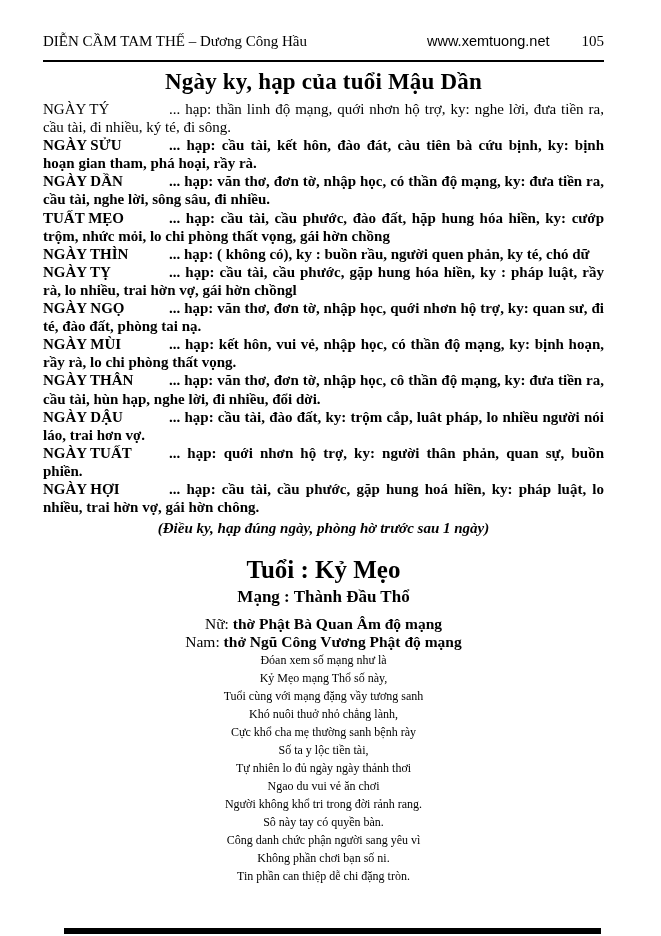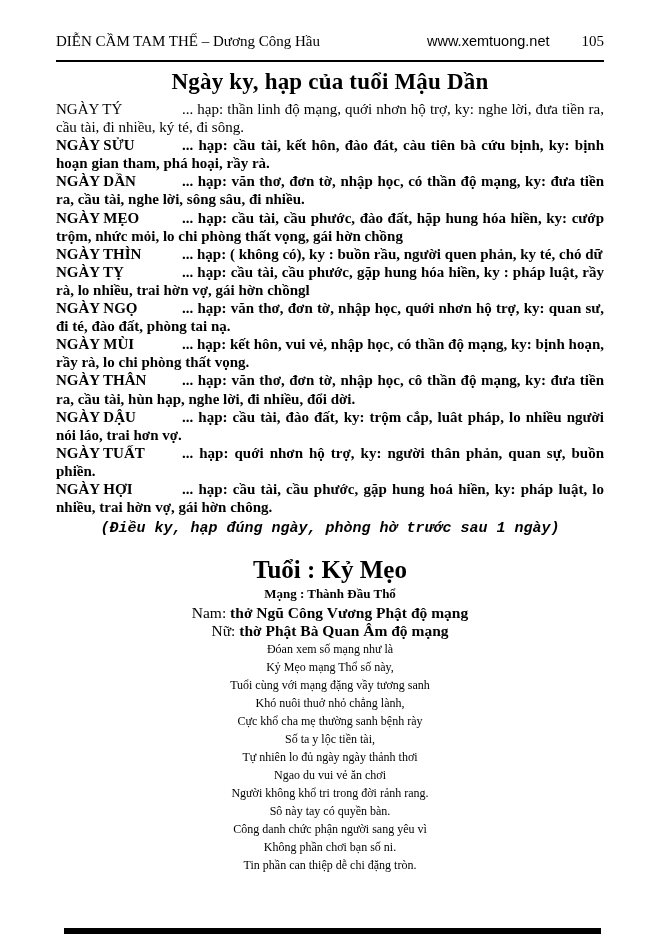--- a/index.html
+++ b/index.html
@@ -2,21 +2,21 @@
 <html><head>
 <meta charset="utf-8">
 <style>
   html, body { margin: 0; padding: 0; }
   body {
     width: 661px; height: 936px;
     background: #ffffff; color: #000000;
     font-family: "Liberation Serif", serif;
     position: relative; overflow: hidden;
   }
-  .page { padding: 33px 57px 0 56px; }
+  .page { padding: 33px 57px 0 43px; }
 
   .header { display: flex; align-items: baseline; font-size: 15px; }
   .header .book { flex: 1; white-space: nowrap; }
   .header .site { font-family: "Liberation Sans", sans-serif; font-size: 14.5px; }
   .header .pnum { margin-left: 32px; font-size: 15px; }
   .rule { border-bottom: 2px solid #000; margin-top: 10px; }
 
   .title {
     text-align: center; font-size: 23px; font-weight: bold;
     margin: 7px 0 5px 0; letter-spacing: 0.2px;
@@ -24,25 +24,25 @@
 
   .entries p {
     margin: 0; font-size: 15px; line-height: 18.1px;
     text-align: justify; font-weight: bold;
   }
   .entries p.regular { font-weight: normal; }
   .entries .day { display: inline-block; min-width: 126px; font-weight: inherit; }
 
   .note {
     text-align: center; font-size: 15px; font-weight: bold; font-style: italic;
-    margin: 3px 0 0 0; line-height: 19px; font-family: Liberation Mono, monospace;
+    margin: 3px 0 0 0; line-height: 19px;
   }
 
   .h2 { text-align: center; font-size: 25px; font-weight: bold; margin: 17px 0 1px 0; line-height: 1.2; }
-  .h3 { text-align: center; font-size: 13px; font-weight: bold; margin: 0 0 2px 0; line-height: 1.25; }
+  .h3 { text-align: center; font-size: 17px; font-weight: bold; margin: 0 0 8px 0; line-height: 1.25; }
 
   .belief { text-align: center; font-size: 15.5px; line-height: 18px; }
   .belief .prefix { font-weight: normal; }
   .belief .rest { font-weight: bold; }
 
   .poem div { text-align: center; font-size: 12px; font-weight: normal; line-height: 18px; }
 
   .footer-rule {
     position: absolute; left: 64px; top: 928px;
     width: 537px; height: 6px; background: #000;
@@ -59,43 +59,43 @@
     <span class="pnum">105</span>
   </div>
   <div class="rule"></div>
 
   <div class="title">Ngày ky, hạp của tuổi Mậu Dần</div>
 
   <div class="entries">
     <p class="regular"><span class="day">NGÀY TÝ</span><span>...  hạp: thần linh độ mạng, quới nhơn hộ trợ, ky: nghe lời, đưa tiền ra, cầu tài, đi nhiều, ký té, đi sông.</span></p>
     <p><span class="day">NGÀY SỬU</span><span>...  hạp: cầu tài, kết hôn, đào đát, càu tiên bà cứu bịnh, ky: bịnh hoạn gian tham, phá hoại, rầy rà.</span></p>
     <p><span class="day">NGÀY DẦN</span><span>...  hạp: văn thơ, đơn tờ, nhập học, có thần độ mạng, ky: đưa tiền ra, cầu tài, nghe lời, sông sâu, đi nhiều.</span></p>
-    <p><span class="day">NGÀY  MẸO</span><span>...  hạp: cầu tài, cầu phước, đào đất, hặp hung hóa hiền, ky: cướp trộm, nhức mỏi, lo chi phòng thất vọng, gái hờn chồng</span></p>
+    <p><span class="day">TUẤT  MẸO</span><span>...  hạp: cầu tài, cầu phước, đào đất, hặp hung hóa hiền, ky: cướp trộm, nhức mỏi, lo chi phòng thất vọng, gái hờn chồng</span></p>
     <p><span class="day">NGÀY  THÌN</span><span>...  hạp: ( không có), ky : buồn rầu, người quen phản, ky té, chó dữ</span></p>
     <p><span class="day">NGÀY  TỴ</span><span>...  hạp: cầu tài, cầu phước, gặp hung hóa hiền, ky : pháp luật, rầy rà, lo nhiều, trai hờn vợ, gái hờn chồngl</span></p>
     <p><span class="day">NGÀY  NGỌ</span><span>...  hạp: văn thơ, đơn tờ, nhập học, quới nhơn hộ trợ, ky: quan sư, đi té, đào đất, phòng tai nạ.</span></p>
     <p><span class="day">NGÀY  MÙI</span><span>...  hạp: kết hôn, vui vẻ, nhập học, có thần độ mạng, ky: bịnh hoạn, rầy rà, lo chi phòng thất vọng.</span></p>
     <p><span class="day">NGÀY  THÂN</span><span>...  hạp: văn thơ, đơn tờ, nhập học, cô thần độ mạng, ky: đưa tiền ra, cầu tài, hùn hạp, nghe lời, đi nhiều, đổi dời.</span></p>
     <p><span class="day">NGÀY  DẬU</span><span>...  hạp: cầu tài, đào đất, ky: trộm cắp, luât pháp, lo nhiều người nói láo, trai hơn vợ.</span></p>
     <p><span class="day">NGÀY  TUẤT</span><span>...  hạp: quới nhơn hộ trợ, ky: người thân phản, quan sự, buồn phiền.</span></p>
     <p><span class="day">NGÀY  HỢI</span><span>...  hạp: cầu tài, cầu phước, gặp hung hoá hiền, ky: pháp luật, lo nhiều, trai hờn vợ, gái hờn chông.</span></p>
   </div>
 
   <div class="note">(Điều ky, hạp đúng ngày, phòng hờ trước sau 1 ngày)</div>
 
   <div class="h2">Tuổi : Kỷ Mẹo</div>
   <div class="h3">Mạng : Thành Đầu Thổ</div>
 
   <div class="belief">
+    <span class="prefix">Nữ:</span>
+    <span class="rest">thờ Phật Bà Quan Âm độ mạng</span>
+  </div>
+  <div class="belief">
     <span class="prefix">Nam:</span>
     <span class="rest">thở Ngũ Công Vương Phật độ mạng</span>
-  </div>
-  <div class="belief">
-    <span class="prefix">Nữ:</span>
-    <span class="rest">thờ Phật Bà Quan Âm độ mạng</span>
   </div>
 
   <div class="poem">
     <div>Đóan xem số mạng như là</div>
     <div>Kỷ Mẹo mạng Thổ số này,</div>
     <div>Tuổi cùng với mạng đặng vầy tương sanh</div>
     <div>Khó nuôi thuở nhỏ chẳng lành,</div>
     <div>Cực khổ cha mẹ thường sanh bệnh rày</div>
     <div>Số ta y lộc tiền tài,</div>
     <div>Tự nhiên lo đủ ngày ngày thảnh thơi</div>

